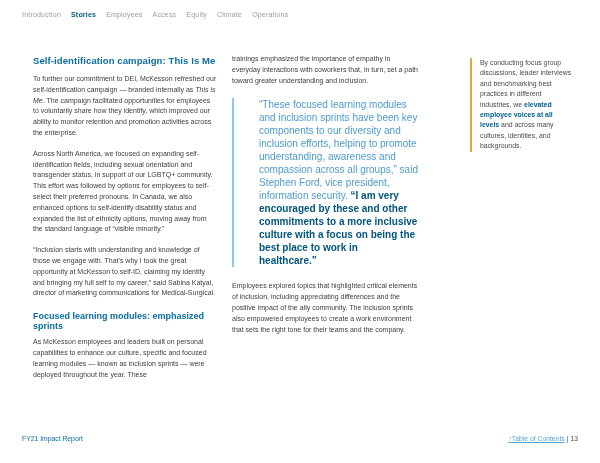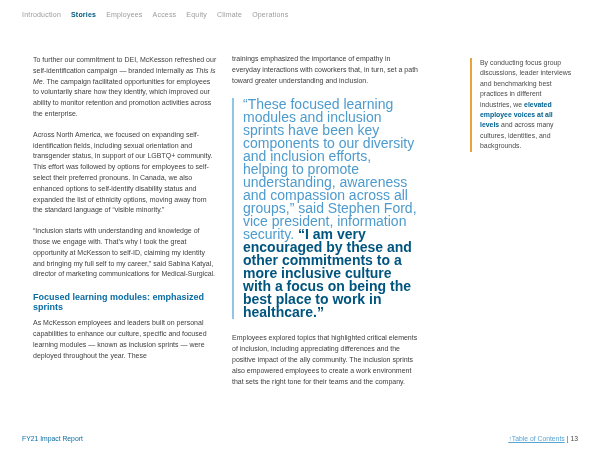--- a/index.html
+++ b/index.html
@@ -73,23 +73,23 @@
     font-size: 7px;
     line-height: 10.8px;
     color: #3d3d3d;
     margin-bottom: 10px;
   }
   p.body-text .italic { font-style: italic; }
 
   
   .pull-quote {
     border-left: 2px solid #8ec6e6;
-    padding-left: 9px;
+    padding-left: 25px;
     margin: 12px 0 14px 0;
-    font-size: 14px;
+    font-size: 10px;
     line-height: 13px;
     width: 186px;
   }
   .pull-quote .q-light { color: #4d9bce; }
   .pull-quote .q-dark  { color: #00557f; font-weight: bold; }
 
   
   .sidebar p {
     font-size: 6.9px;
     line-height: 10.4px;
@@ -132,20 +132,21 @@
     <a class="nav-item">Introduction</a>
     <a class="nav-item active">Stories</a>
     <a class="nav-item">Employees</a>
     <a class="nav-item">Access</a>
     <a class="nav-item">Equity</a>
     <a class="nav-item">Climate</a>
     <a class="nav-item">Operations</a>
   </nav>
 
   <div class="col-left">
+    <h1 class="section-heading">Self-identification campaign: This Is Me</h1>
     <p class="body-text"><span>To further our commitment to DEI, McKesson refreshed our self-identification campaign — branded internally as </span><span class="italic">This is Me</span><span>. The campaign facilitated opportunities for employees to voluntarily share how they identify, which improved our ability to monitor retention and promotion activities across the enterprise.</span></p>
     <p class="body-text">Across North America, we focused on expanding self-identification fields, including sexual orientation and transgender status, in support of our LGBTQ+ community. This effort was followed by options for employees to self-select their preferred pronouns. In Canada, we also enhanced options to self-identify disability status and expanded the list of ethnicity options, moving away from the standard language of “visible minority.”</p>
     <p class="body-text">“Inclusion starts with understanding and knowledge of those we engage with. That’s why I took the great opportunity at McKesson to self-ID, claiming my identity and bringing my full self to my career,” said Sabina Katyal, director of marketing communications for Medical-Surgical.</p>
     <h2 class="sub-heading">Focused learning modules: emphasized sprints</h2>
     <p class="body-text">As McKesson employees and leaders built on personal capabilities to enhance our culture, specific and focused learning modules — known as inclusion sprints — were deployed throughout the year. These</p>
   </div>
 
   <div class="col-mid">
     <p class="body-text">trainings emphasized the importance of empathy in everyday interactions with coworkers that, in turn, set a path toward greater understanding and inclusion.</p>
     <div class="pull-quote">

